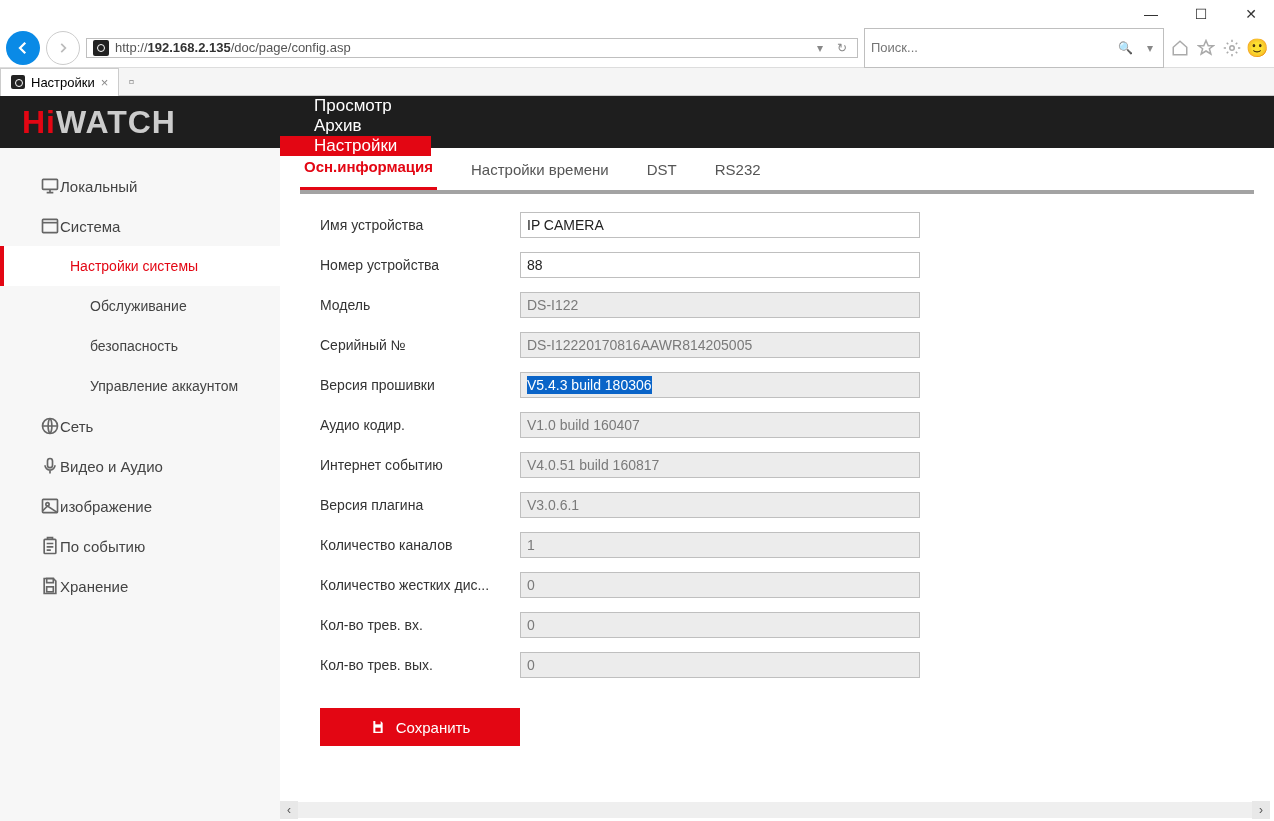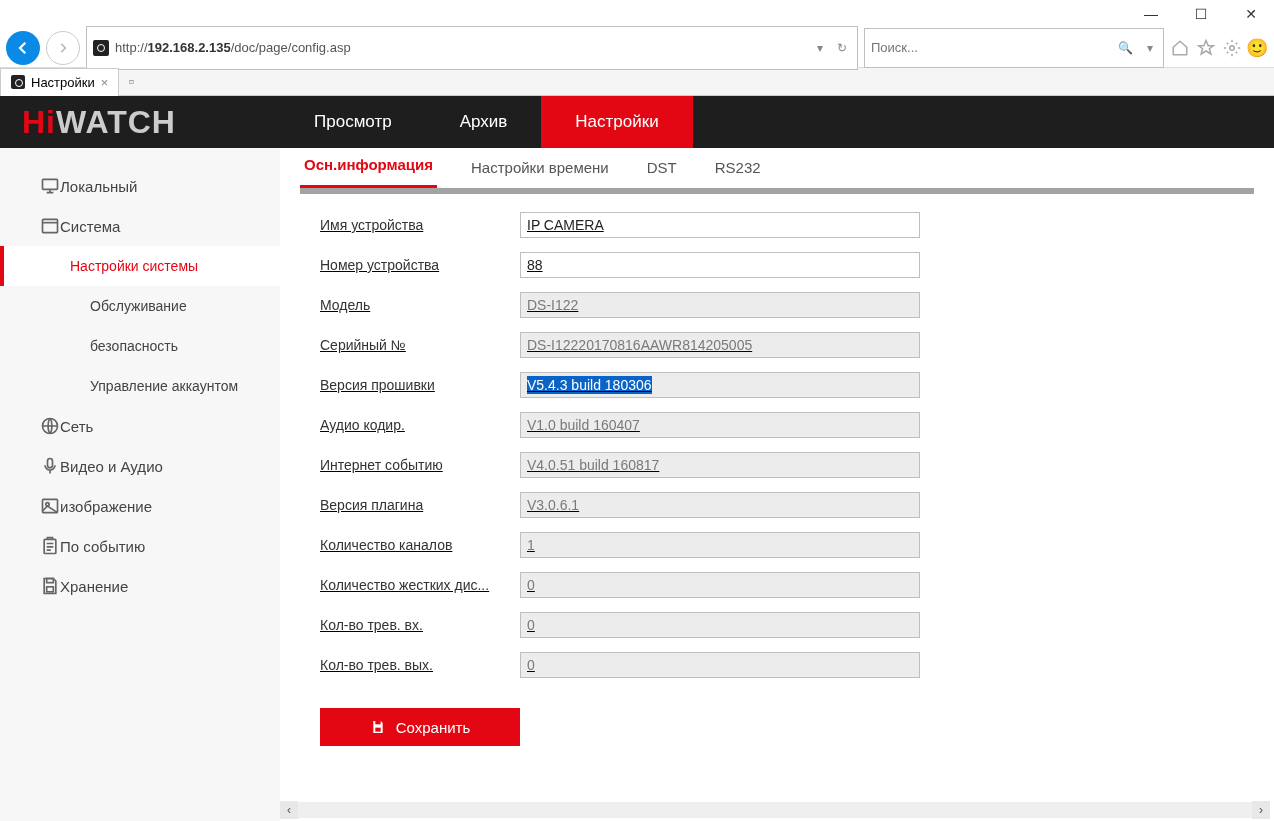--- a/index.html
+++ b/index.html
@@ -5,61 +5,61 @@
   * { box-sizing: border-box; margin: 0; padding: 0; font-family: "Segoe UI", Arial, sans-serif; }
   body { background: #f5f5f5; width: 1274px; height: 821px; overflow: hidden; }
 
   
   .win-controls { display: flex; justify-content: flex-end; align-items: center; height: 28px; padding-right: 8px; gap: 20px; background: #fff; }
   .win-btn { width: 30px; height: 20px; display: flex; align-items: center; justify-content: center; color: #333; font-size: 14px; }
   .toolbar { display: flex; align-items: center; height: 40px; background: #fff; border-bottom: 1px solid #ddd; padding: 0 6px; gap: 6px; }
   .nav-btn { width: 34px; height: 34px; border-radius: 50%; display: flex; align-items: center; justify-content: center; }
   .nav-back { background: #0a8ae6; color: #fff; }
   .nav-fwd { background: #fff; border: 1px solid #ccc; color: #999; }
-  .addr-bar { flex: 1; display: flex; align-items: center; border: 1px solid #bfbfbf; height: 44px; background: #fff; padding: 0 6px; gap: 6px; }
+  .addr-bar { flex: 1; display: flex; align-items: center; border: 1px solid #bfbfbf; height: 20px; background: #fff; padding: 0 6px; gap: 6px; }
   .addr-icon { width: 16px; height: 16px; background:#222; border-radius:2px; position:relative; }
   .addr-icon::after{content:"";position:absolute;top:4px;left:4px;width:6px;height:6px;border:1px solid #fff;border-radius:50%;}
   .addr-text { flex: 1; color: #555; font-size: 13px; }
   .addr-ip { font-weight: 600; color: #333; }
   .addr-ctrl { color: #888; font-size: 12px; padding: 0 4px; }
   .search-bar { width: 300px; display: flex; align-items: center; border: 1px solid #bfbfbf; height: 40px; background: #fff; padding: 0 6px; gap: 6px; }
   .search-bar input { border: none; flex: 1; font-size: 13px; outline:none; }
   .tb-icon { width: 20px; height: 20px; color:#999; display:flex; align-items:center; justify-content:center; }
   .emoji { font-size:18px; }
 
   .tab-strip { display: flex; align-items: center; height: 28px; background: #f5f5f5; border-bottom: 1px solid #ccc; }
   .ie-tab { display: flex; align-items: center; gap: 6px; height: 28px; padding: 0 10px; background: #fff; border: 1px solid #ccc; border-bottom: none; font-size: 13px; }
   .ie-tab .addr-icon{width:14px;height:14px;}
   .close-x { color:#888; font-size:13px; cursor:pointer; }
   .new-tab { width:24px; display:flex; align-items:center; justify-content:center; color:#888; }
 
   
   .header { display: flex; align-items: center; height: 52px; background: #1e1e1e; }
   .logo { width: 280px; padding-left: 22px; font-size: 32px; font-weight: 600; letter-spacing: 1px; color: #8a8a8a; font-family: Arial, sans-serif; }
   .logo .hi { color: #e30613; }
-  .top-nav { display: flex; height: 100%; }
+  .top-nav { display: flex; height: 100%; flex-direction: column; }
   .top-nav-item { display: flex; align-items: center; padding: 0 34px; color: #fff; font-size: 17px; cursor: pointer; }
   .top-nav-item.active { background: #e30613; }
 
   
   .container { display: flex; height: calc(100% - 148px); background: #fff; }
   .sidebar { width: 280px; background: #f7f7f7; padding-top: 18px; }
   .side-item { display: flex; align-items: center; height: 40px; padding-left: 40px; font-size: 15px; color: #444; cursor: pointer; gap: 0; }
   .side-item.sub { padding-left: 90px; font-size: 14px; }
   .side-item.active { color: #e30613; border-left: 4px solid #e30613; padding-left: 66px; background:#fff; }
   .side-icon { width: 20px; height: 20px; color: #555; display:flex; align-items:center; justify-content:center;}
   .side-icon svg { width:20px; height:20px; stroke:#666; fill:none; stroke-width:2; }
 
   .main { flex: 1; padding: 0 20px; position: relative; overflow-x: hidden; }
-  .sub-tabs { display: flex; gap: 30px; border-bottom: 6px solid #a3a3a3; height: 46px; align-items: flex-end; }
+  .sub-tabs { display: flex; gap: 30px; border-bottom: 4px solid #a3a3a3; height: 46px; align-items: flex-end; }
   .sub-tab { padding: 0 4px 12px; font-size: 15px; color: #555; cursor: pointer; }
   .sub-tab.active { color: #e30613; border-bottom: 3px solid #e30613; font-weight: 600; }
 
   .form { padding: 18px 20px; }
-  .row { display: flex; align-items: center; margin-bottom: 14px; text-decoration: underline; }
+  .row { display: flex; align-items: center; margin-bottom: 14px; }
   .row label { width: 200px; font-size: 14px; color: #333; }
   .row .field { width: 400px; height: 26px; border: 1px solid #bfbfbf; padding: 0 6px; font-size: 14px; display:flex; align-items:center; }
   .row .field.editable { background: #fff; color:#222; }
   .row .field.readonly { background: #ececec; color: #7a7a7a; }
   .row .field .hl { background: #0a64c8; color: #fff; padding:1px 0; }
 
   .save-btn { margin-top: 30px; width: 200px; height: 38px; background: #e30613; color: #fff; border: none; font-size: 15px; display: flex; align-items: center; justify-content: center; gap: 10px; cursor: pointer; }
   .save-btn svg { width:16px; height:16px; fill:#fff; }
 
   .hscroll { position: absolute; bottom: 2px; left: 280px; right: 4px; height: 18px; display: flex; align-items: center; }

